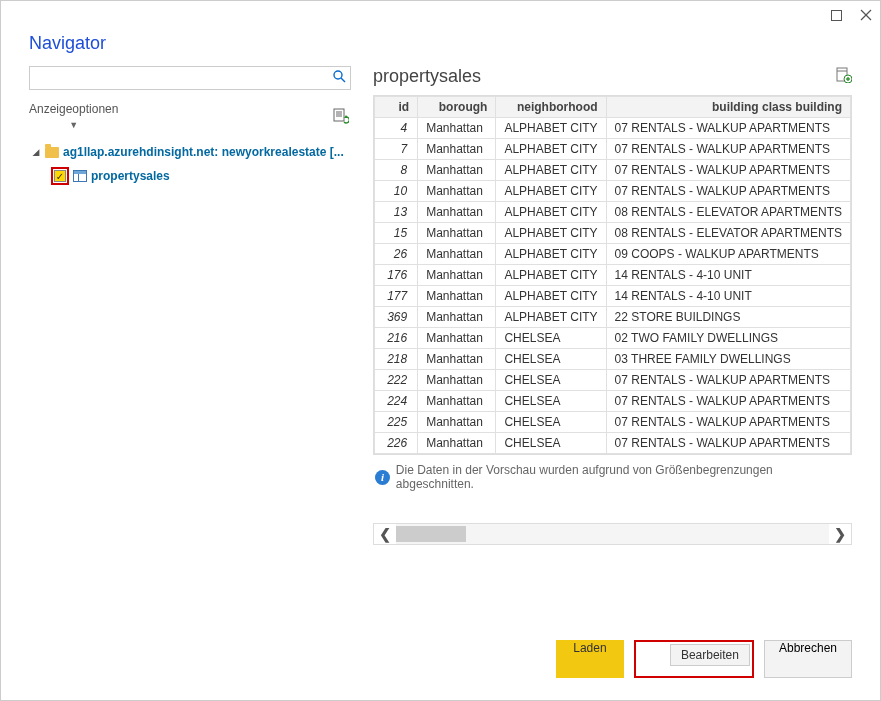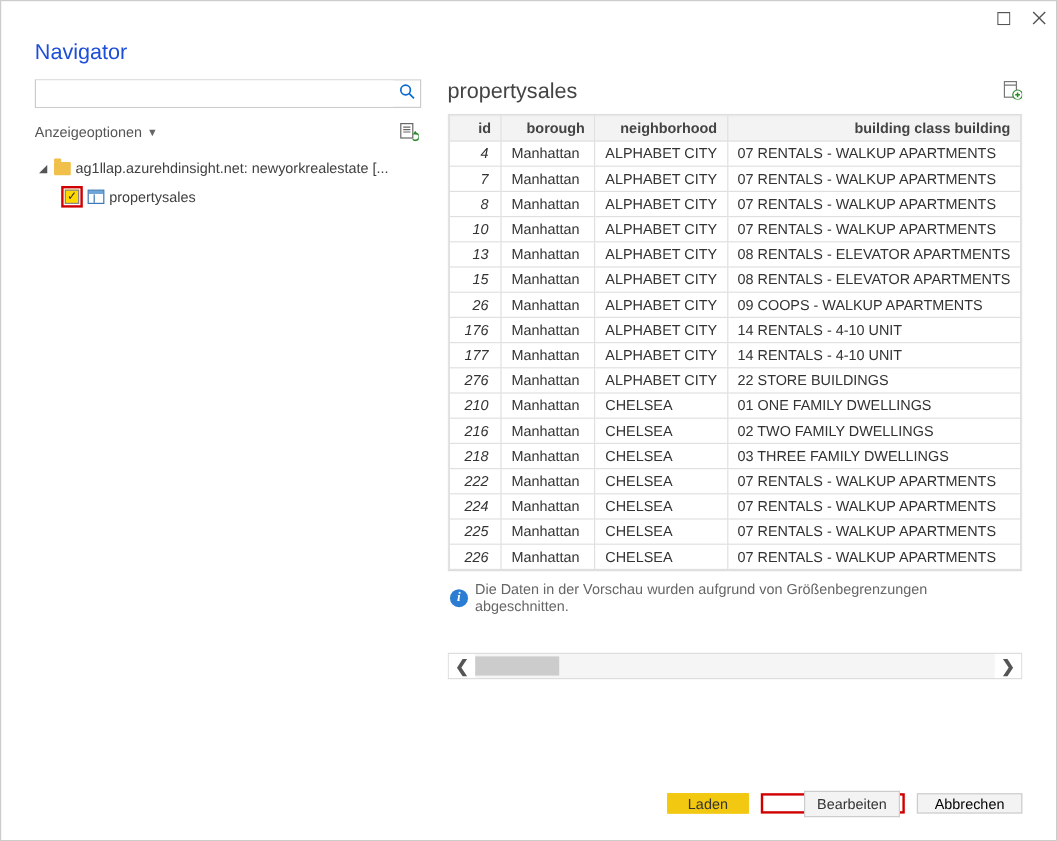--- a/index.html
+++ b/index.html
@@ -7,29 +7,29 @@
 .titlebar { height: 28px; display: flex; justify-content: flex-end; align-items: center; padding: 0 8px; gap: 18px; }
 .titlebar .win-btn { width: 12px; height: 12px; display: flex; align-items: center; justify-content: center; cursor: pointer; }
 .header { padding: 4px 28px 12px 28px; }
 .header h1 { font-size: 18px; font-weight: 400; color: #1d4ed8; }
 .main { flex: 1; display: flex; padding: 0 28px 12px 28px; gap: 22px; overflow: hidden; }
 .left-pane { width: 322px; display: flex; flex-direction: column; }
 .search-box { position: relative; border: 1px solid #ccc; height: 24px; display: flex; align-items: center; margin-bottom: 10px; }
 .search-box input { flex: 1; border: none; outline: none; padding: 0 6px; font-size: 12px; height: 100%; }
 .search-icon { width: 22px; text-align: center; color: #0a6cce; font-size: 13px; }
 .display-row { display: flex; align-items: center; justify-content: space-between; margin-bottom: 8px; padding: 2px 2px 2px 0; }
-.display-label { display: flex; align-items: center; gap: 4px; color: #555; cursor: pointer; }
+.display-label { display: flex; align-items: center; gap: 4px; color: #555; cursor: pointer; flex-direction: column; }
 .display-label .caret { font-size: 9px; color: #666; }
 .refresh-icon svg { display: block; }
 .tree { font-size: 12px; }
 .tree-row { display: flex; align-items: center; height: 24px; padding: 0 2px; cursor: pointer; gap: 4px; }
 .tree-caret { width: 10px; text-align: center; font-size: 9px; color: #555; }
 .folder-icon { width: 14px; height: 11px; background: #f0c04a; border-radius: 1px; position: relative; }
 .folder-icon::before { content: ''; position: absolute; top: -3px; left: 0; width: 6px; height: 3px; background: #f0c04a; border-radius: 1px 1px 0 0; }
-.tree-text { white-space: nowrap; overflow: hidden; text-overflow: ellipsis; flex: 1; color: #404040; }
+.tree-text { white-space: nowrap; overflow: hidden; text-overflow: ellipsis; flex: 1; color: #0369a1; font-weight: bold; }
 .tree-child { padding-left: 22px; }
 .checkbox-wrap { border: 2px solid #d10000; padding: 1px; display: inline-flex; }
 .checkbox { width: 12px; height: 12px; border: 1px solid #888; background: #ffd800; display: flex; align-items: center; justify-content: center; font-size: 10px; color: #333; }
 .table-icon { width: 14px; height: 12px; border: 1px solid #3b78b5; background: linear-gradient(to bottom, #6ea6d8 3px, #fff 3px); position: relative; }
 .table-icon::after { content:''; position:absolute; left:4px; top:3px; bottom:0; width:1px; background:#3b78b5; }
 .right-pane { flex: 1; display: flex; flex-direction: column; overflow: hidden; }
 .preview-header { display: flex; align-items: center; justify-content: space-between; margin-bottom: 8px; }
 .preview-title { font-size: 18px; font-weight: 400; color: #444; }
 .table-wrap { border: 1px solid #ddd; overflow: hidden; }
 table { border-collapse: collapse; width: 100%; font-size: 12px; }
@@ -39,21 +39,21 @@
 .col-id { width: 52px; }
 .col-borough { width: 88px; }
 .col-neighborhood { width: 102px; }
 .info-row { display: flex; align-items: center; gap: 6px; padding: 8px 2px; color: #666; font-size: 12px; }
 .info-icon { width: 15px; height: 15px; border-radius: 50%; background: #2b7cd3; color: #fff; display: flex; align-items: center; justify-content: center; font-size: 11px; font-weight: bold; font-style: italic; font-family: Georgia, serif; }
 .hscroll { height: 22px; border: 1px solid #ddd; display: flex; align-items: center; margin-top: 24px; }
 .hscroll .arrow { width: 22px; text-align: center; color: #555; font-size: 14px; font-weight: bold; cursor: pointer; }
 .hscroll .track { flex: 1; height: 100%; position: relative; background: #f5f5f5; }
 .hscroll .thumb { position: absolute; left: 0; top: 2px; bottom: 2px; width: 70px; background: #ccc; }
 .footer { display: flex; justify-content: flex-end; gap: 10px; padding: 14px 28px 22px 0; }
-.btn { height: 17px; min-width: 68px; padding: 0 14px; border: 1px solid #ccc; background: #f3f3f3; font-size: 12px; cursor: pointer; display: flex; align-items: center; justify-content: center; }
+.btn { height: 38px; min-width: 68px; padding: 0 14px; border: 1px solid #ccc; background: #f3f3f3; font-size: 12px; cursor: pointer; display: flex; justify-content: center; }
 .btn.load { background: #f2c811; border-color: #f2c811; color: #333; font-weight: 500; }
 .btn.edit-wrap { border: 2px solid #d10000; padding: 2px; background: transparent; }
 .btn.edit-wrap .inner { height: 22px; padding: 0 10px; border: 1px solid #ccc; background: #f3f3f3; display: flex; align-items: center; justify-content: center; margin-left: 32px; }
 </style>
 </head>
 <body>
 
 <div class="titlebar">
   <div class="win-btn">
     <svg width="11" height="11">
@@ -187,30 +187,24 @@
               <td class="col-neighborhood">ALPHABET CITY</td>
               <td>14 RENTALS - 4-10 UNIT</td>
             </tr>
             <tr>
               <td class="num col-id">177</td>
               <td class="col-borough">Manhattan</td>
               <td class="col-neighborhood">ALPHABET CITY</td>
               <td>14 RENTALS - 4-10 UNIT</td>
             </tr>
             <tr>
-              <td class="num col-id">276</td>
+              <td class="num col-id">369</td>
               <td class="col-borough">Manhattan</td>
               <td class="col-neighborhood">ALPHABET CITY</td>
               <td>22 STORE BUILDINGS</td>
-            </tr>
-            <tr>
-              <td class="num col-id">210</td>
-              <td class="col-borough">Manhattan</td>
-              <td class="col-neighborhood">CHELSEA</td>
-              <td>01 ONE FAMILY DWELLINGS</td>
             </tr>
             <tr>
               <td class="num col-id">216</td>
               <td class="col-borough">Manhattan</td>
               <td class="col-neighborhood">CHELSEA</td>
               <td>02 TWO FAMILY DWELLINGS</td>
             </tr>
             <tr>
               <td class="num col-id">218</td>
               <td class="col-borough">Manhattan</td>

